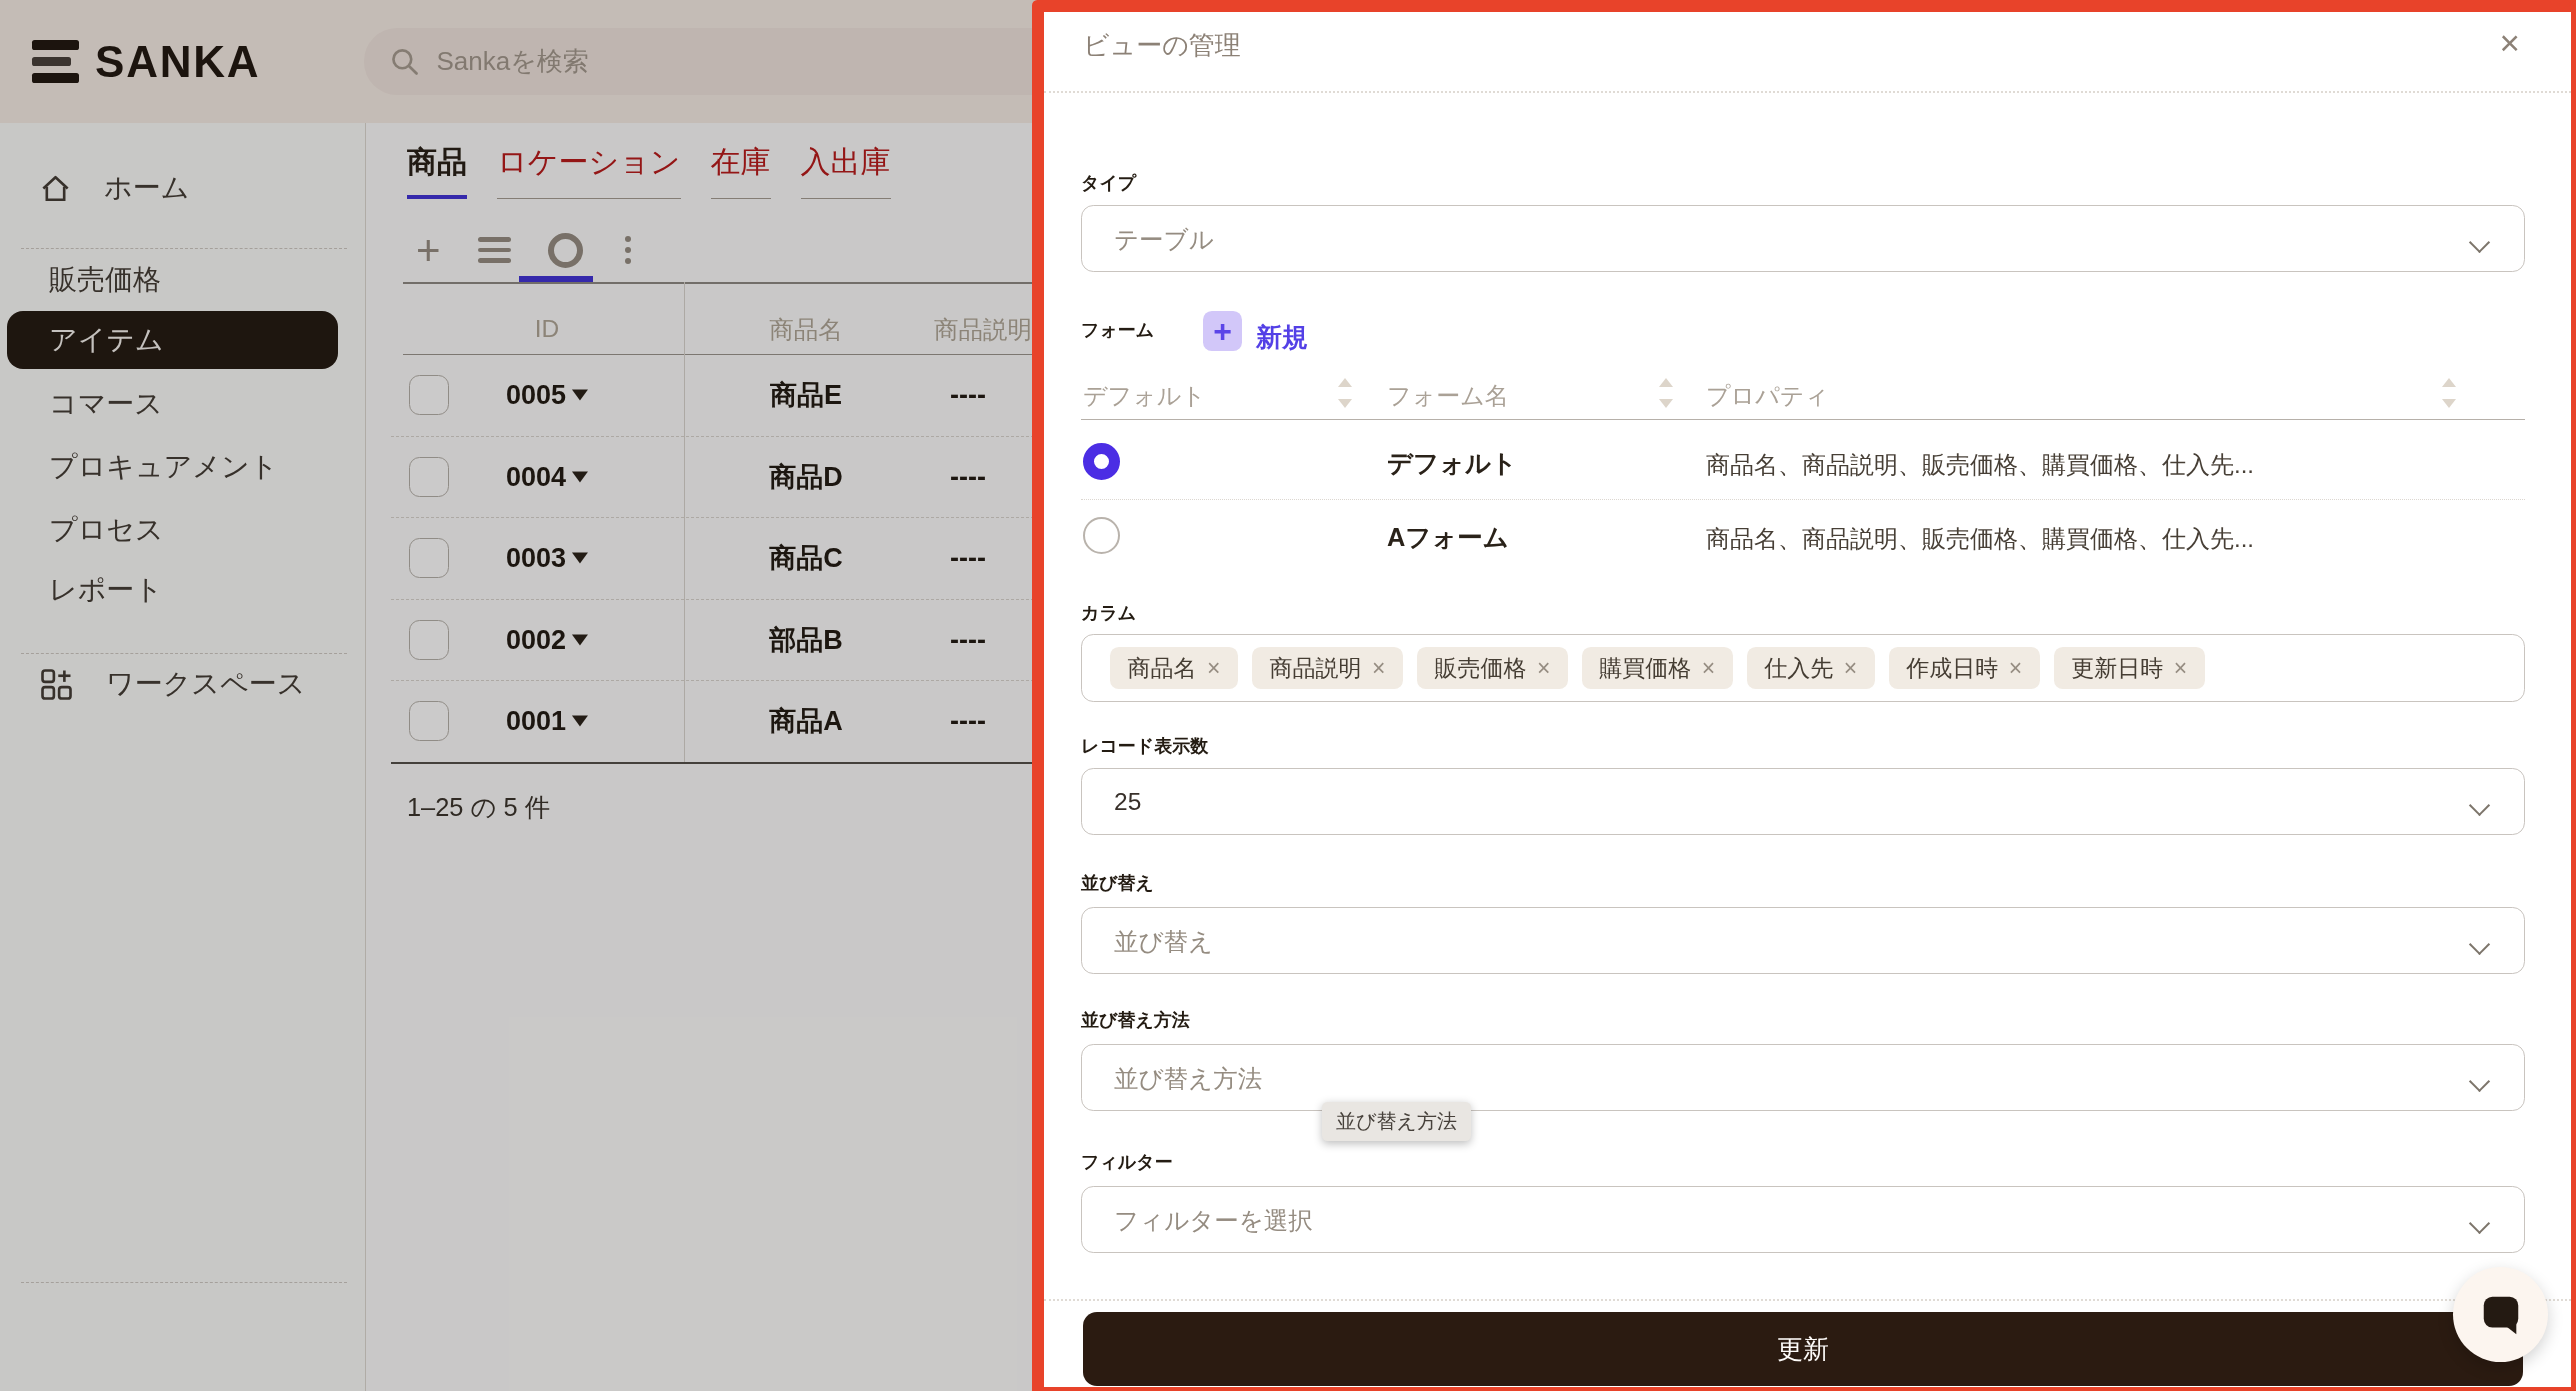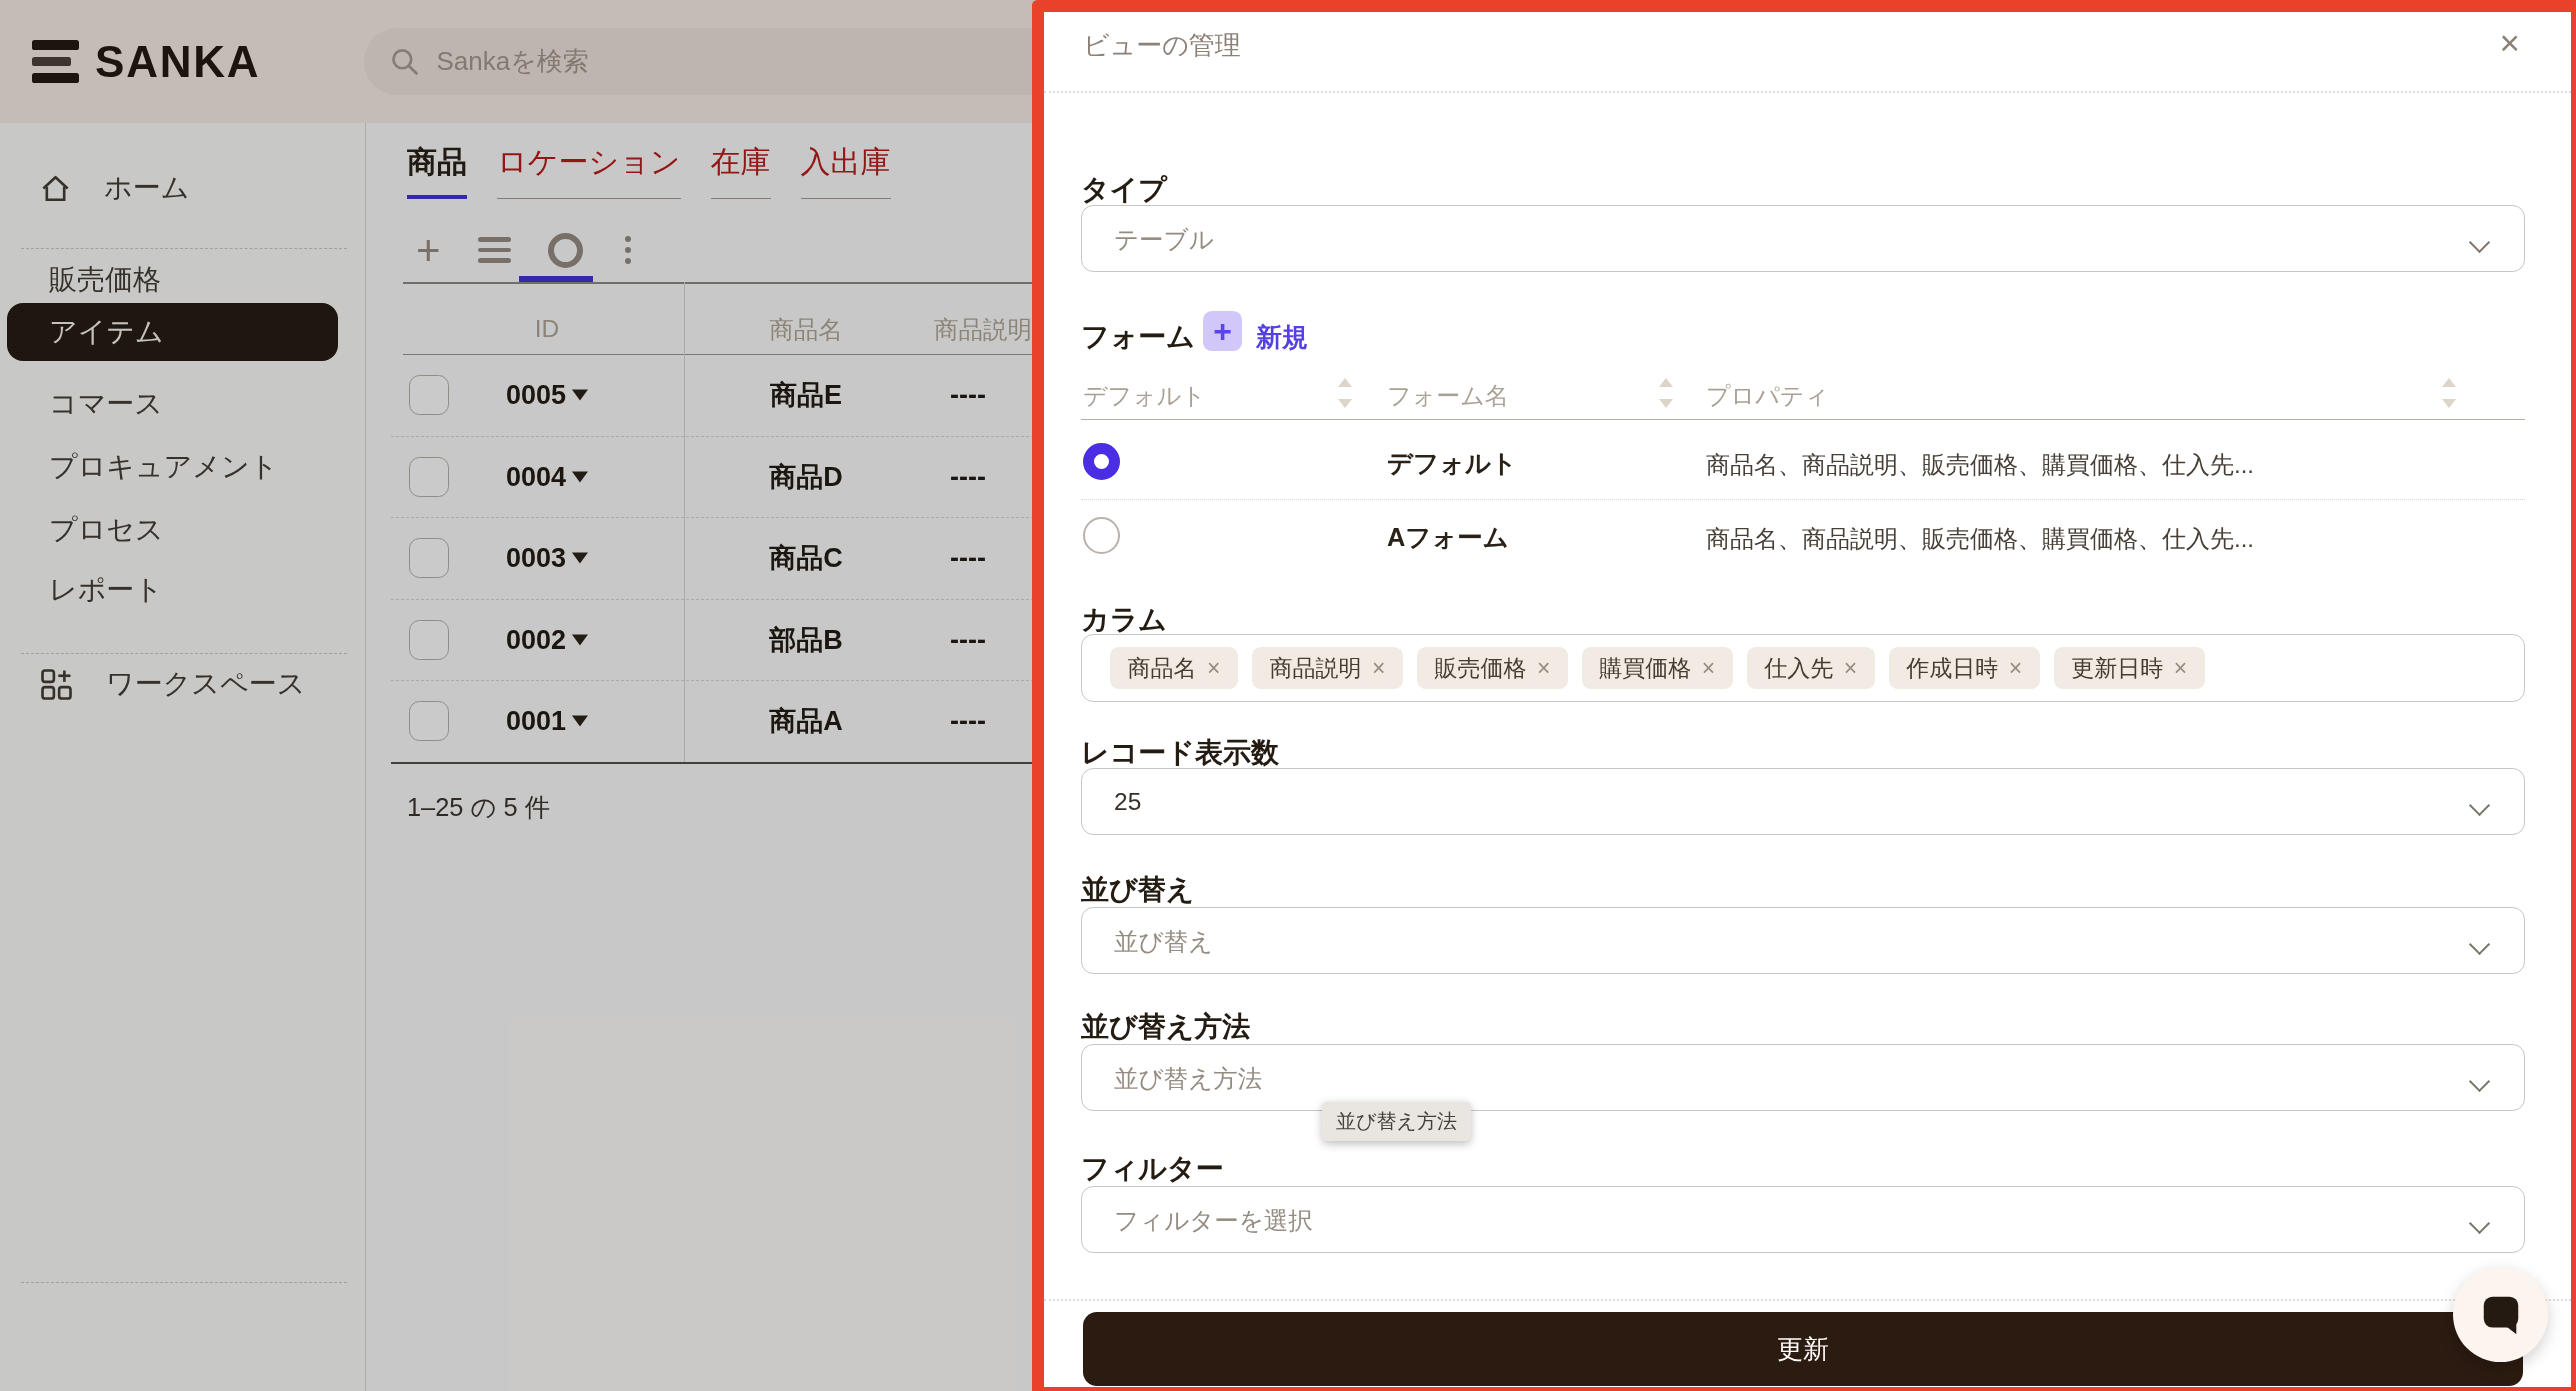--- a/index.html
+++ b/index.html
@@ -20,21 +20,21 @@
   .search input { border:none; outline:none; background:transparent; font-size:26px; color:#5c554d; width:876px; font-family:inherit; }
   .search input::placeholder { color:#a3988d; }
 
   
   .sidebar { position:absolute; left:0; top:123px; width:366px; height:1269px; background:#fbfaf8; border-right:0.9px solid #ddd7d0; }
   .side-item { position:absolute; left:0; width:366px; height:60px; display:flex; align-items:center; font-size:28px; color:#453e36; cursor:pointer; }
   .side-item .txt { margin-left:82px; }
   .side-item.with-icon .txt { margin-left:16px; }
   .side-item .icon { margin-left:39px; margin-right:16px; display:flex; }
   .side-divider { position:absolute; left:21px; width:326px; border-top:1.8px dashed #cfc9c2; }
-  .active-pill { position:absolute; left:7px; top:180px; width:331px; height:58px; border-radius:16px; background:#261c13; display:flex; align-items:center; cursor:pointer; }
+  .active-pill { position:absolute; left:7px; top:188px; width:331px; height:58px; border-radius:16px; background:#261c13; display:flex; align-items:center; cursor:pointer; }
   .active-pill .txt { margin-left:42px; font-size:28px; color:#f6f2ee; }
 
   
   .main { position:absolute; left:367px; top:123px; width:2209px; height:1269px; background:#fcfbfa; }
   .tabs { position:absolute; left:40px; top:19px; display:flex; gap:30px; }
   .tab { font-size:30px; color:#b91c1c; padding-bottom:12.3px; border-bottom:1.8px solid #a59d93; cursor:pointer; }
   .tab.active { color:#2a2118; font-weight:bold; border-bottom:4.4px solid #4334d6; }
   .toolbar { position:absolute; left:49px; top:105px; height:44px; display:flex; align-items:center; gap:37px; }
   .tb-plus { font-size:42px; color:#968d82; line-height:35px; cursor:pointer; }
   .tb-list { display:flex; flex-direction:column; gap:6.1px; cursor:pointer; }
@@ -59,21 +59,21 @@
   .pagination { position:absolute; left:40px; top:668px; font-size:25.4px; color:#3c352d; }
 
   
   .overlay { position:absolute; left:0; top:0; width:2576px; height:1391px; background:rgba(0,0,0,0.2); z-index:5; }
 
   
   .modal { position:absolute; left:1032px; top:0; width:1551px; height:1399px; background:#ffffff; border:12.3px solid #e8432a; border-radius:5.3px; z-index:10; }
   .m-title { position:absolute; left:39px; top:16px; font-size:26px; color:#8c8176; }
   .m-close { position:absolute; right:51px; top:10.5px; font-size:35px; color:#8c8176; cursor:pointer; line-height:39px; }
   .m-dotted { position:absolute; left:0; right:0; border-top:2.6px dotted #e0dbd5; }
-  .m-label { position:absolute; left:37px; font-size:28px; font-weight:bold; color:#241c13; white-space:nowrap; }
+  .m-label { position:absolute; left:37px; font-size:18px; font-weight:bold; color:#241c13; white-space:nowrap; }
   .select { position:absolute; left:37px; width:1444px; height:67px; border:1.8px solid #c9c4bf; border-radius:12.3px; background:#fff; cursor:pointer; }
   .select .val { position:absolute; left:32px; top:50%; transform:translateY(-50%); font-size:24.5px; color:#38302a; white-space:nowrap; }
   .select .val.ph { color:#958c81; }
   .chev { position:absolute; right:35px; top:50%; width:19px; height:19px; }
   .chev::before { content:''; position:absolute; left:1.8px; top:-3.5px; width:13px; height:13px; border-right:2.6px solid #7d756b; border-bottom:2.6px solid #7d756b; transform:rotate(45deg); }
 
   .new-badge { position:absolute; left:159px; top:299px; width:39px; height:40px; border-radius:8.8px; background:#d2c7f9; display:flex; align-items:center; justify-content:center; cursor:pointer; }
   .new-badge .pl { font-size:32px; font-weight:bold; color:#5b45e8; line-height:32px; }
   .new-label { position:absolute; left:212px; top:308px; font-size:26px; font-weight:bold; color:#5340e6; cursor:pointer; }
 

